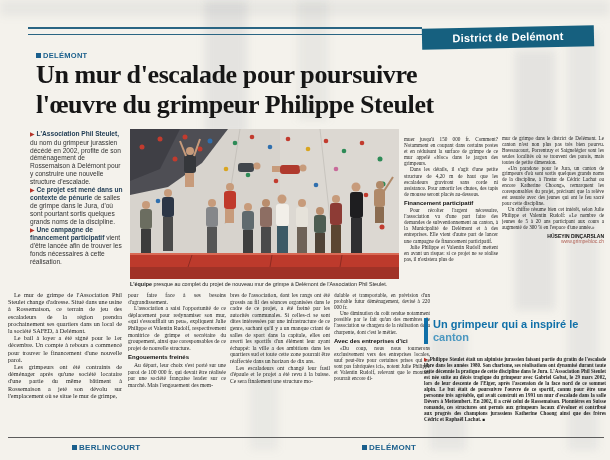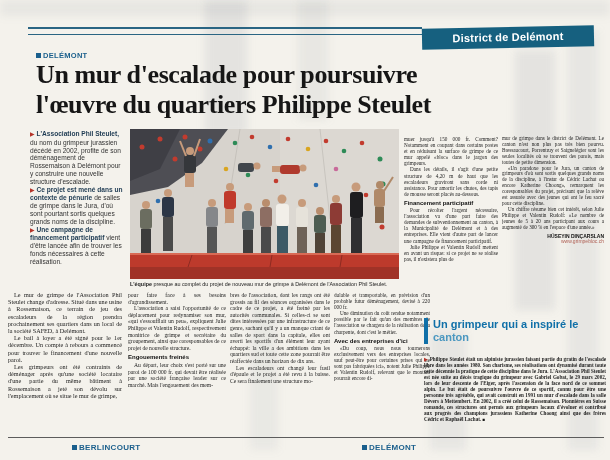--- a/index.html
+++ b/index.html
@@ -106,21 +106,21 @@
   <div class="streak" style="left:0;top:0;width:610px;height:16px;background:rgba(90,100,115,.08);"></div>
 
   <div class="rule-top"></div>
   <div class="district-tab">District de Delémont</div>
   <div class="kicker">
     <span class="sq"></span><span>DELÉMONT</span>
   </div>
 
   <div class="headline">
     <div>Un mur d'escalade pour poursuivre</div>
-    <div>l'œuvre du quartiers Philippe Steulet</div>
+    <div>l'œuvre du grimpeur Philippe Steulet</div>
   </div>
 
   <div class="bullets">
     <p><span class="arrow">▶</span> <b>L'Association Phil Steulet,</b><span> du nom du grimpeur jurassien décédé en 2002, profite de son déménagement de Rossemaison à Delémont pour y construire une nouvelle structure d'escalade.</span></p>
     <p><span class="arrow">▶</span> <b>Ce projet est mené dans un contexte de pénurie</b><span> de salles de grimpe dans le Jura, d'où sont pourtant sortis quelques grands noms de la discipline.</span></p>
     <p><span class="arrow">▶</span> <b>Une campagne de financement participatif</b><span> vient d'être lancée afin de trouver les fonds nécessaires à cette réalisation.</span></p>
   </div>
 
   <div class="photo">
     <svg width="269" height="150" viewBox="0 0 269 150">

